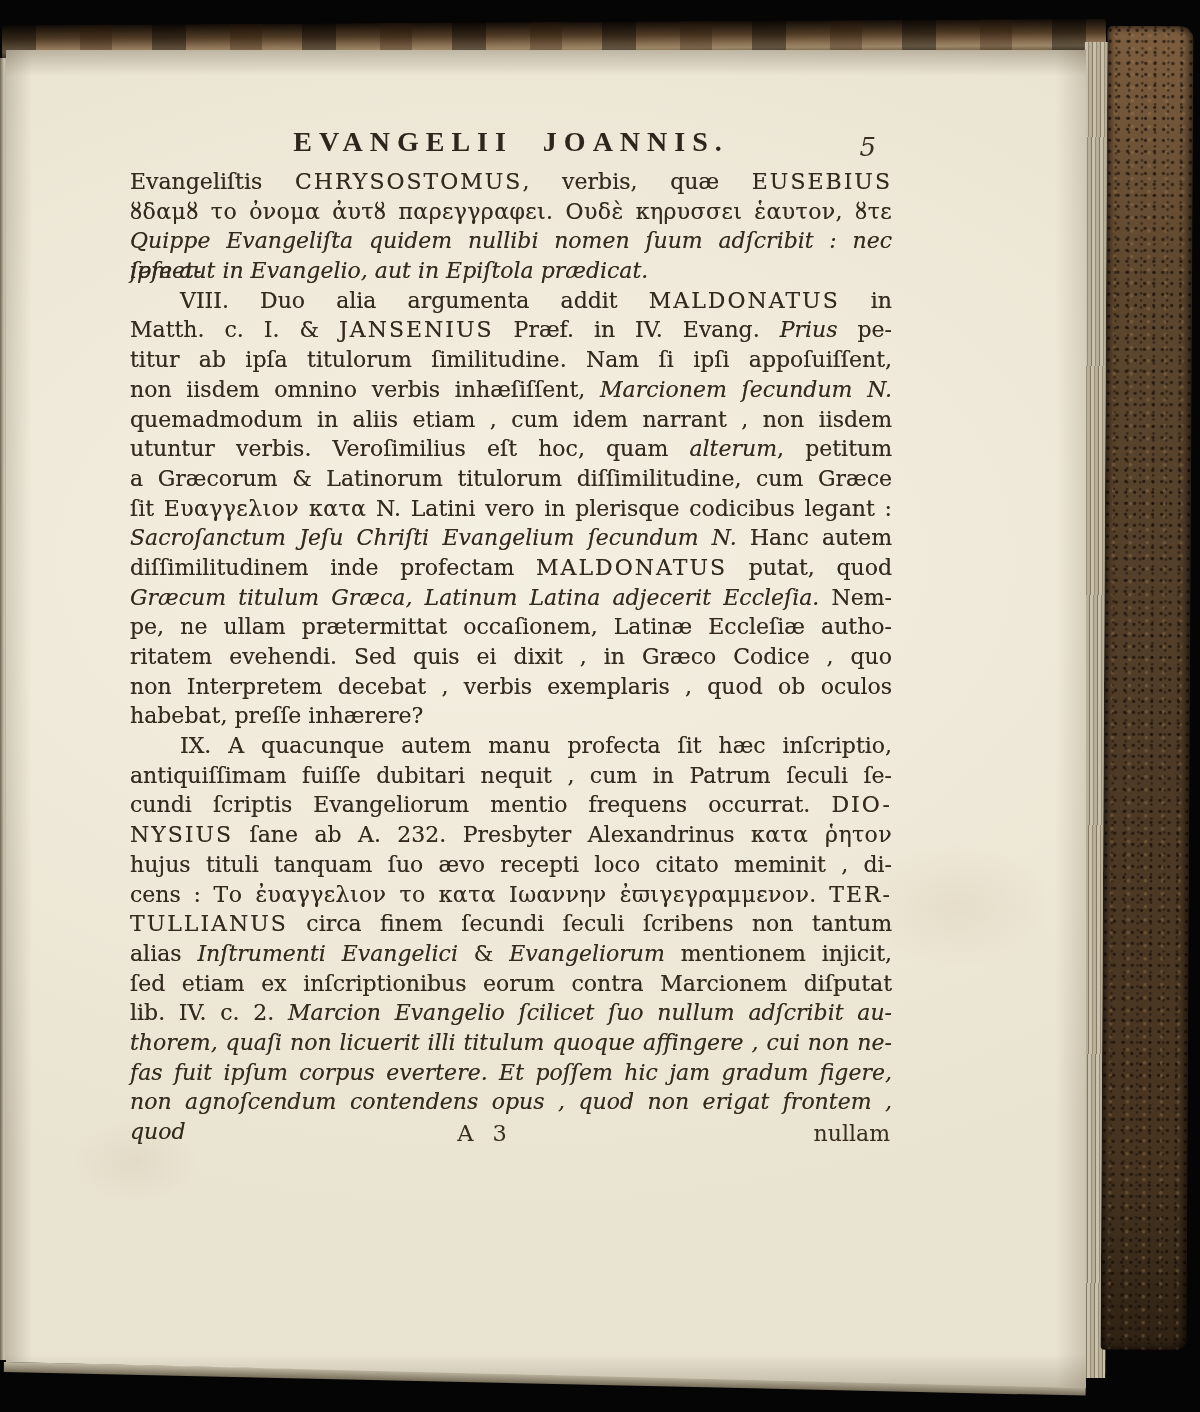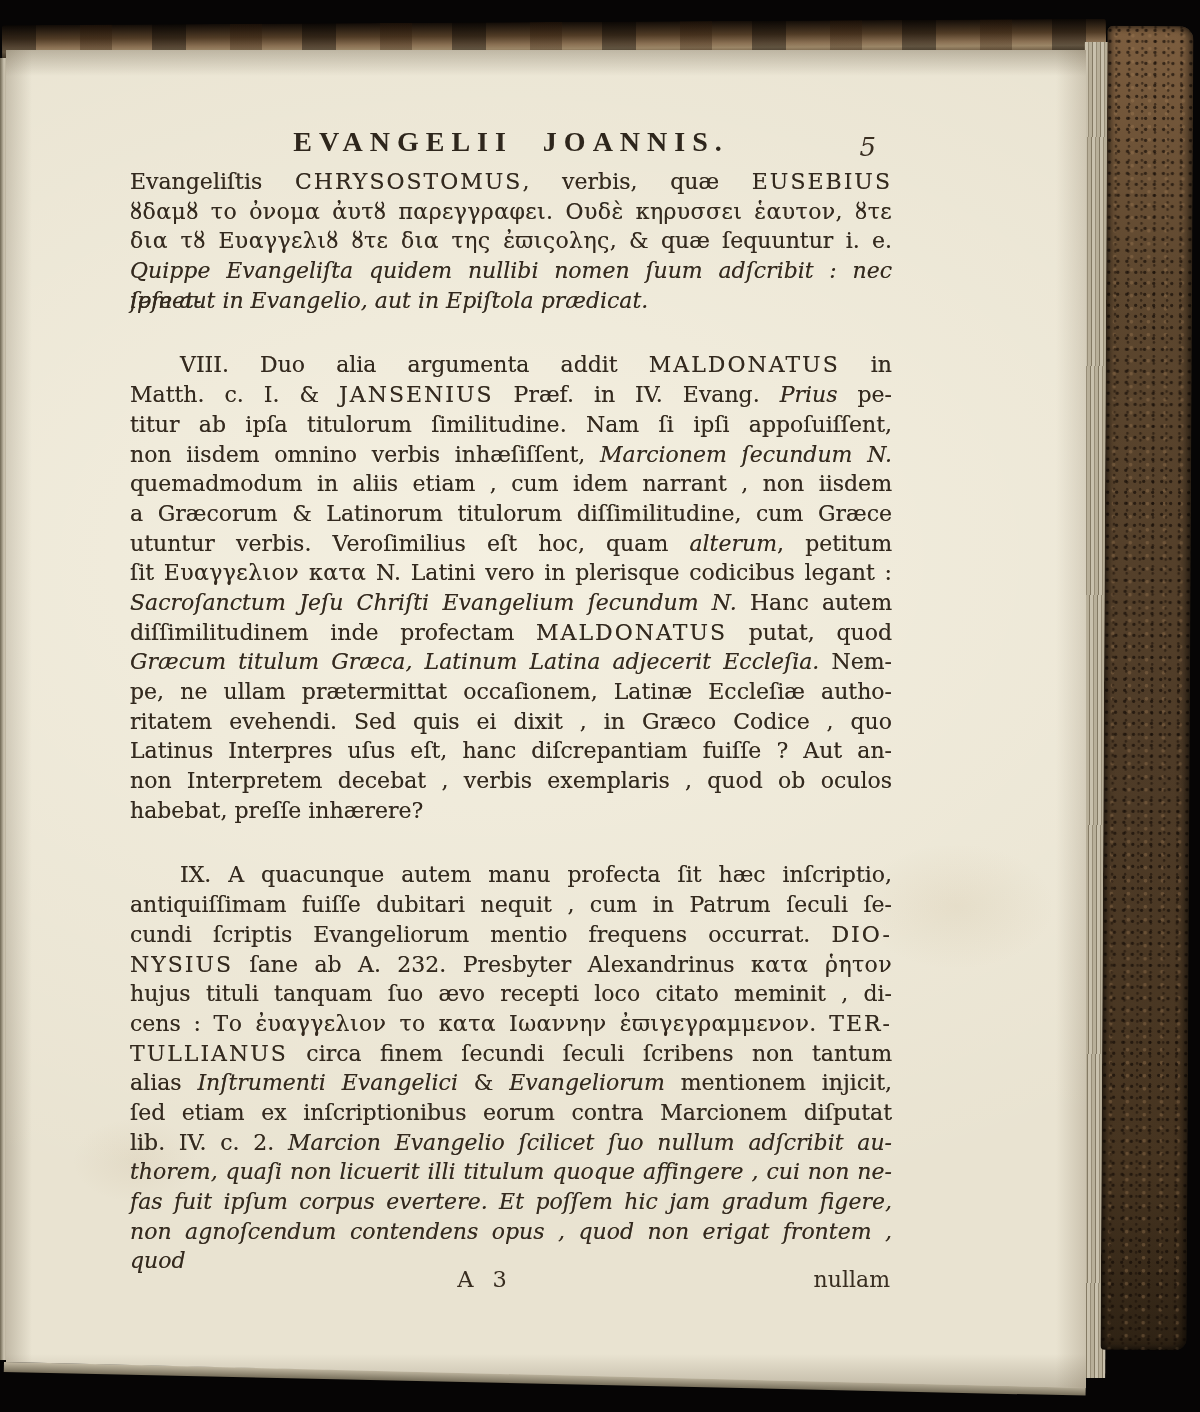--- a/index.html
+++ b/index.html
@@ -81,26 +81,26 @@
     position:absolute;left:124px;top:117px;width:762px;
   }
   .line{
     font-size:22px;line-height:29.7px;height:29.7px;
     text-align:justify;text-align-last:justify;
     color:#33291e;
     text-shadow:0 0 .5px rgba(51,41,30,.55);
     white-space:normal;overflow:visible;
   }
   .line.noj{text-align-last:left;}
-  .line.indent{text-indent:50px;margin-top:35px;}
+  .line.indent{text-indent:50px;}
   .s-caps{letter-spacing:2px;}
   .s-it{font-style:italic;}
   .s-gk{letter-spacing:.4px;}
   .sig-row{
-    position:relative;height:32px;margin-top:20px;
+    position:relative;height:32px;margin-top:3px;
     font-size:22.5px;color:#382d20;
     text-align:center;
   }
   .sig-mark{display:inline-block;margin-right:52px;letter-spacing:6px;}
   .catchword{
     position:absolute;right:2px;top:1px;
     font-size:22px;
   }
 </style>
 </head>
@@ -115,37 +115,35 @@
 <div class="page">
   <div class="header-row">
     <span class="title">EVANGELII JOANNIS.</span>
     <span class="page-num">5</span>
   </div>
 
   <div class="text-block">
 
     <div class="line"><span class="s-rm">Evangeliſtis </span><span class="s-caps">CHRYSOSTOMUS</span><span class="s-rm">, verbis, quæ </span><span class="s-caps">EUSEBIUS</span></div>
       <div class="line"><span class="s-gk">ȣδαμȣ το ὀνομα ἀυτȣ παρεγγραφει. Ουδὲ κηρυσσει ἑαυτον, ȣτε</span></div>
-      <div class="line"><span class="s-gk">δια τȣ Ευαγγελιȣ ȣτε δια της ἐϖιςολης</span><span class="s-rm">, &amp; quæ ſequuntur i. e.</span></div>
       <div class="line"><span class="s-it">Quippe Evangeliſta quidem nullibi nomen ſuum adſcribit : nec ſemet-</span></div>
       <div class="line noj"><span class="s-it">ipſe aut in Evangelio, aut in Epiſtola prædicat.</span></div>
       <div class="line indent"><span class="s-rm">VIII. Duo alia argumenta addit </span><span class="s-caps">MALDONATUS</span><span class="s-rm"> in</span></div>
       <div class="line"><span class="s-rm">Matth. c. I. &amp; </span><span class="s-caps">JANSENIUS</span><span class="s-rm"> Præf. in IV. Evang. </span><span class="s-it">Prius</span><span class="s-rm"> pe-</span></div>
       <div class="line"><span class="s-rm">titur ab ipſa titulorum ſimilitudine. Nam ſi ipſi appoſuiſſent,</span></div>
       <div class="line"><span class="s-rm">non iisdem omnino verbis inhæſiſſent, </span><span class="s-it">Marcionem ſecundum N.</span></div>
       <div class="line"><span class="s-rm">quemadmodum in aliis etiam , cum idem narrant , non iisdem</span></div>
+      <div class="line"><span class="s-rm">utuntur verbis. Veroſimilius eſt hoc, quam </span><span class="s-it">alterum</span><span class="s-rm">, petitum</span></div>
       <div class="line"><span class="s-rm">a Græcorum &amp; Latinorum titulorum diſſimilitudine, cum Græce</span></div>
-      <div class="line"><span class="s-rm">utuntur verbis. Veroſimilius eſt hoc, quam </span><span class="s-it">alterum</span><span class="s-rm">, petitum</span></div>
       <div class="line"><span class="s-rm">ſit </span><span class="s-gk">Ευαγγελιον κατα</span><span class="s-rm"> N. Latini vero in plerisque codicibus legant :</span></div>
       <div class="line"><span class="s-it">Sacroſanctum Jeſu Chriſti Evangelium ſecundum N.</span><span class="s-rm"> Hanc autem</span></div>
       <div class="line"><span class="s-rm">diſſimilitudinem inde profectam </span><span class="s-caps">MALDONATUS</span><span class="s-rm"> putat, quod</span></div>
       <div class="line"><span class="s-it">Græcum titulum Græca, Latinum Latina adjecerit Eccleſia.</span><span class="s-rm"> Nem-</span></div>
       <div class="line"><span class="s-rm">pe, ne ullam prætermittat occaſionem, Latinæ Eccleſiæ autho-</span></div>
       <div class="line"><span class="s-rm">ritatem evehendi. Sed quis ei dixit , in Græco Codice , quo</span></div>
-      <div class="line"><span class="s-rm">Latinus Interpres uſus eſt, hanc diſcrepantiam fuiſſe ? Aut an-</span></div>
       <div class="line"><span class="s-rm">non Interpretem decebat , verbis exemplaris , quod ob oculos</span></div>
       <div class="line noj"><span class="s-rm">habebat, preſſe inhærere?</span></div>
       <div class="line indent"><span class="s-rm">IX. A quacunque autem manu profecta ſit hæc inſcriptio,</span></div>
       <div class="line"><span class="s-rm">antiquiſſimam fuiſſe dubitari nequit , cum in Patrum ſeculi ſe-</span></div>
       <div class="line"><span class="s-rm">cundi ſcriptis Evangeliorum mentio frequens occurrat. </span><span class="s-caps">DIO-</span></div>
       <div class="line"><span class="s-caps">NYSIUS</span><span class="s-rm"> ſane ab A. 232. Presbyter Alexandrinus </span><span class="s-gk">κατα ῥητον</span></div>
       <div class="line"><span class="s-rm">hujus tituli tanquam ſuo ævo recepti loco citato meminit , di-</span></div>
       <div class="line"><span class="s-rm">cens : </span><span class="s-gk">Το ἐυαγγελιον το κατα Ιωαννην ἐϖιγεγραμμενον.</span><span class="s-rm"> </span><span class="s-caps">TER-</span></div>
       <div class="line"><span class="s-caps">TULLIANUS</span><span class="s-rm"> circa finem ſecundi ſeculi ſcribens non tantum</span></div>
       <div class="line"><span class="s-rm">alias </span><span class="s-it">Inſtrumenti Evangelici</span><span class="s-rm"> &amp; </span><span class="s-it">Evangeliorum</span><span class="s-rm"> mentionem injicit,</span></div>

